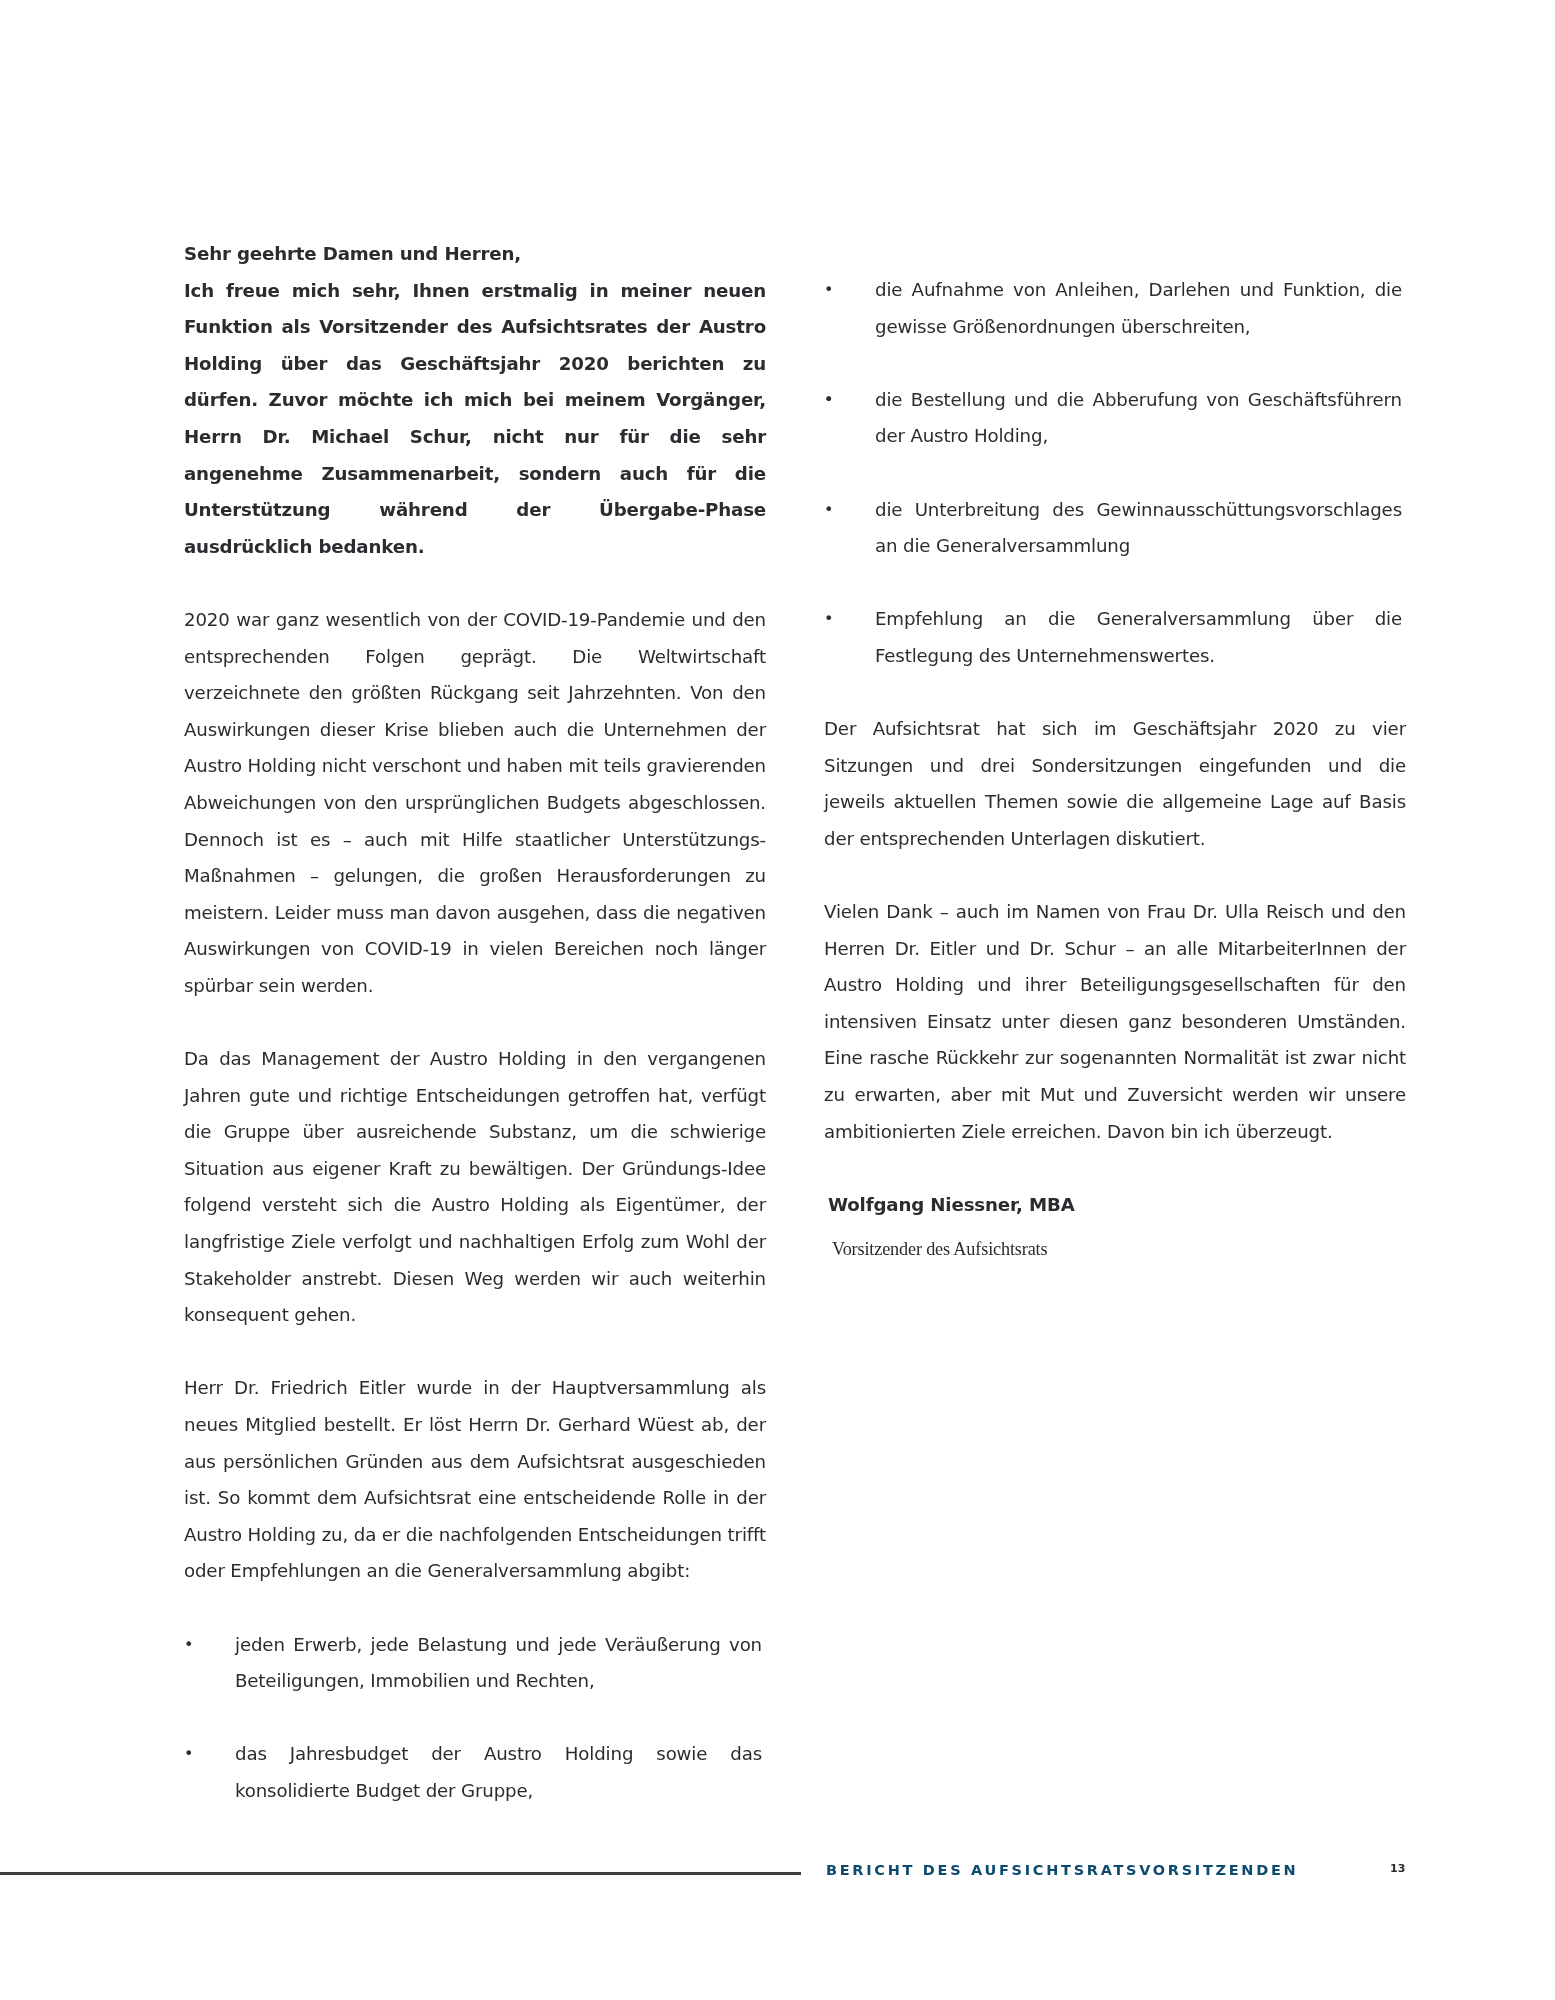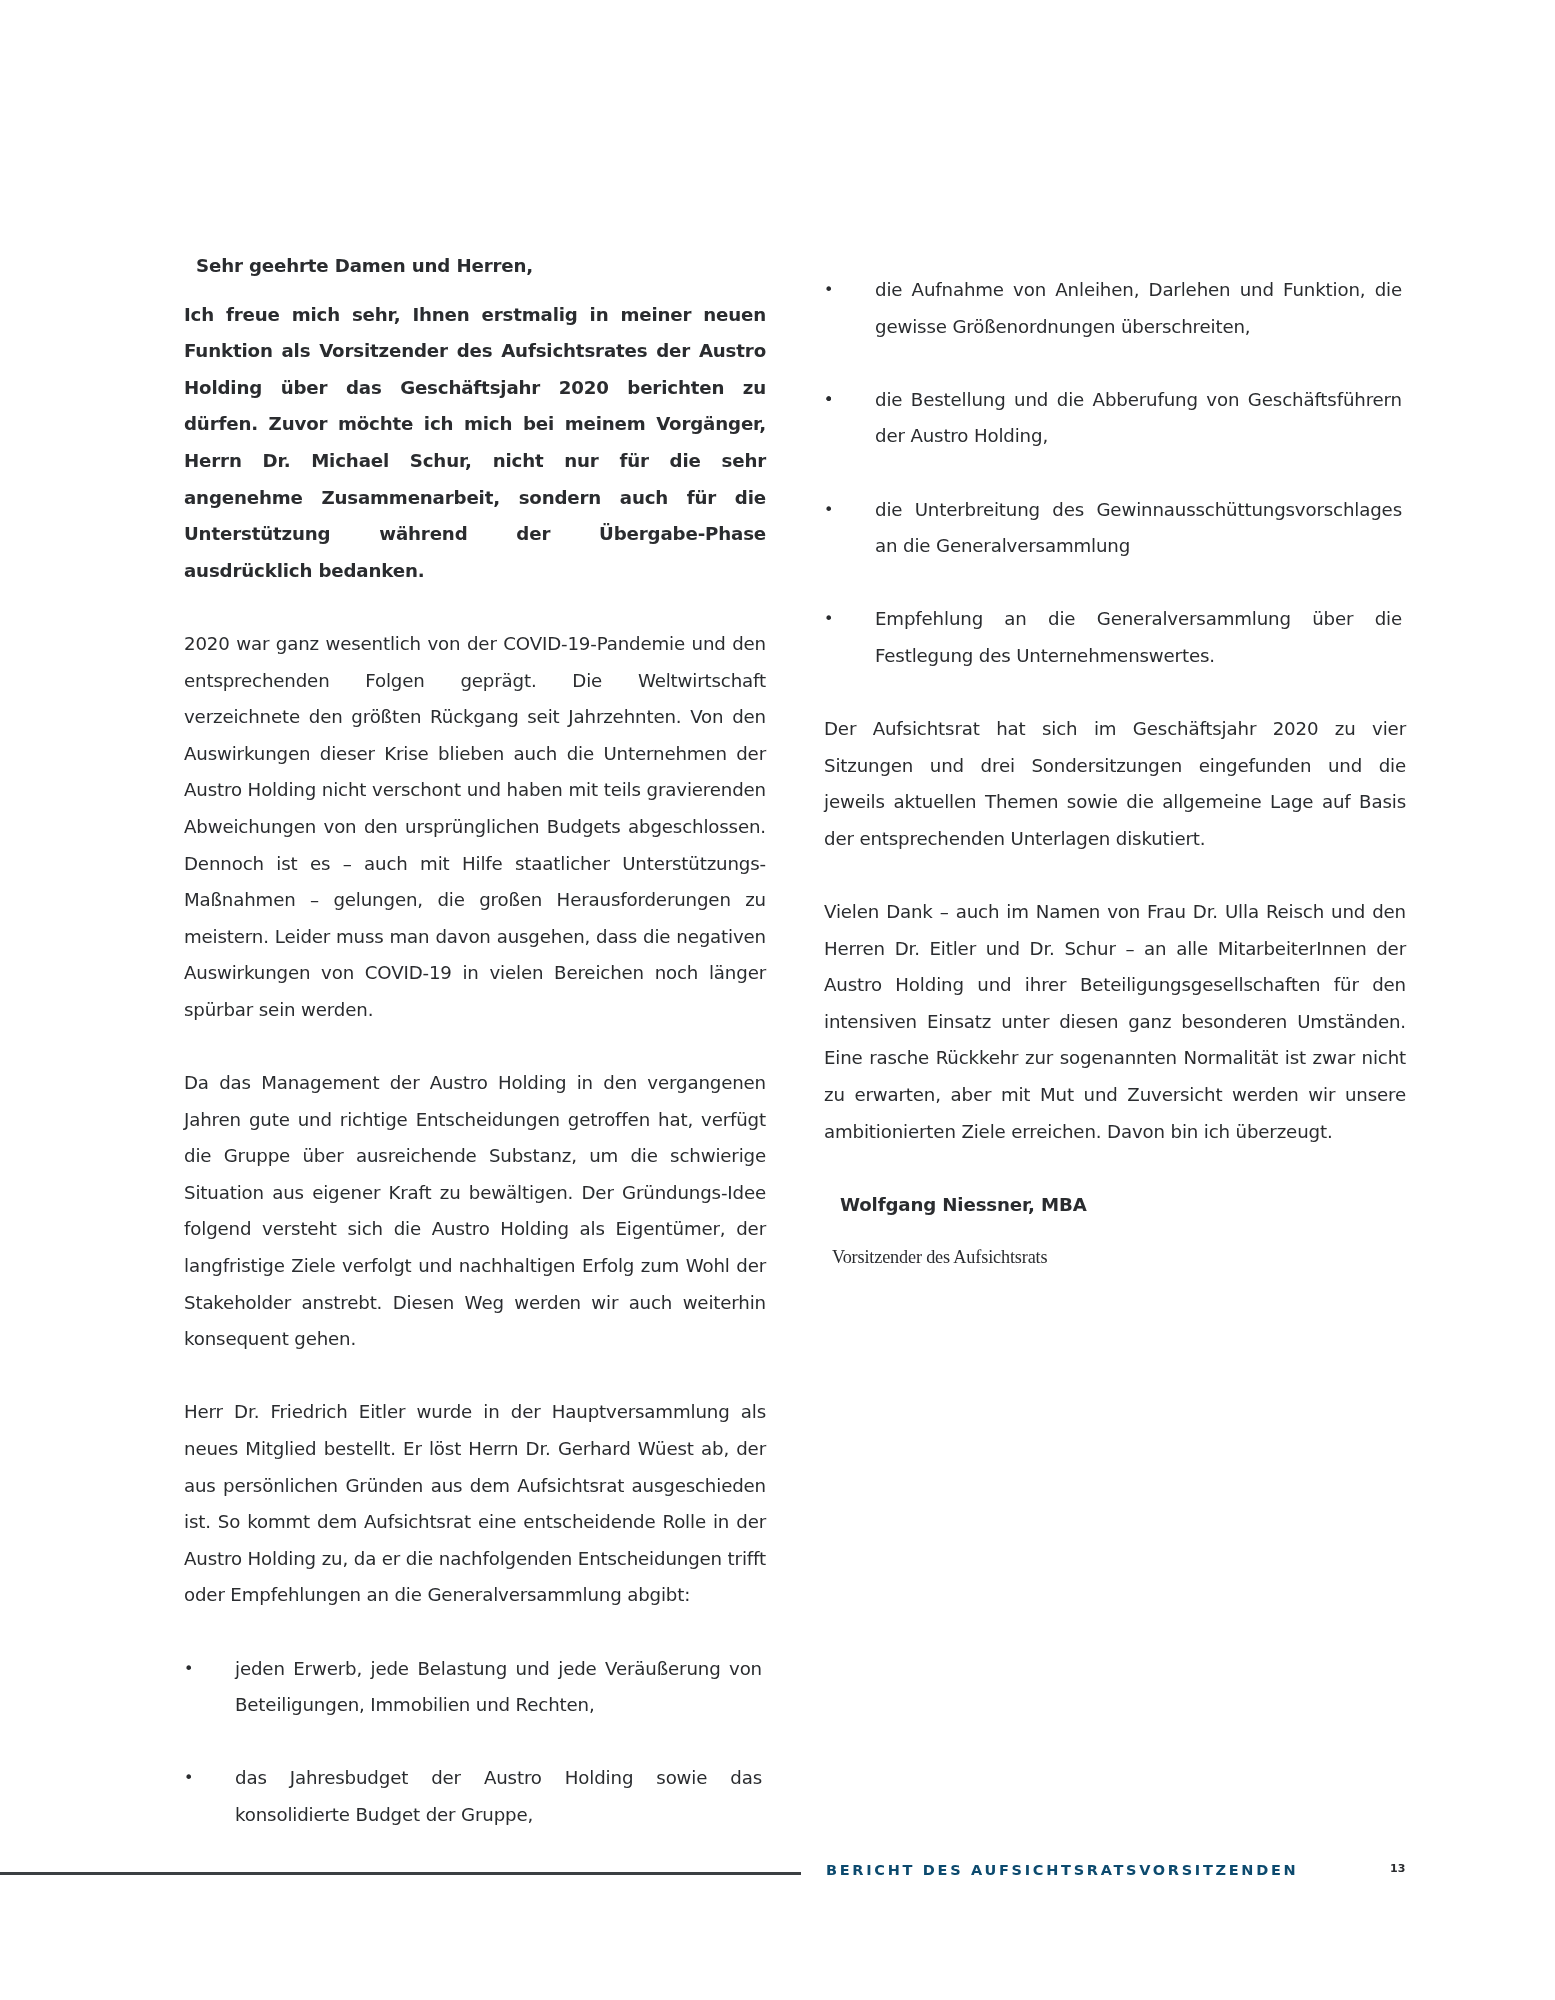--- a/index.html
+++ b/index.html
@@ -10,30 +10,30 @@
     }
     .col {
       position: absolute; top: 236px; width: 582px;
       font-size: 18.2px; line-height: 36.6px;
       text-align: justify; letter-spacing: -0.15px;
     }
     .col-left { left: 184px; }
     .col-right { left: 824px; top: 272px; }
     p { margin: 0 0 36.6px 0; }
     .bold { font-weight: bold; }
-    .salutation { margin: 12px; font-weight: bold; }
+    .salutation { margin: 0; font-weight: bold; }
     ul.bullets { list-style: none; margin: 0; padding: 0; }
     ul.bullets li {
       position: relative; padding-left: 51px; width: 527px;
       margin: 0 0 36.6px 0;
     }
     .bullet-dot {
       position: absolute; left: 0; top: 0; font-size: 16px;
     }
-    .signature-name { font-weight: bold; margin: 16px; }
+    .signature-name { font-weight: bold; margin: 4px; }
     .signature-title { margin: 8px; font-family: Liberation Serif, serif; }
     .footer-line {
       position: absolute; left: 0; top: 1872px; width: 801px; height: 3px;
       background: #3b3f42;
     }
     .footer-title {
       position: absolute; left: 826px; top: 1862px;
       font-size: 14.5px; font-weight: bold; letter-spacing: 2.7px;
       color: #0c4a6e;
     }

